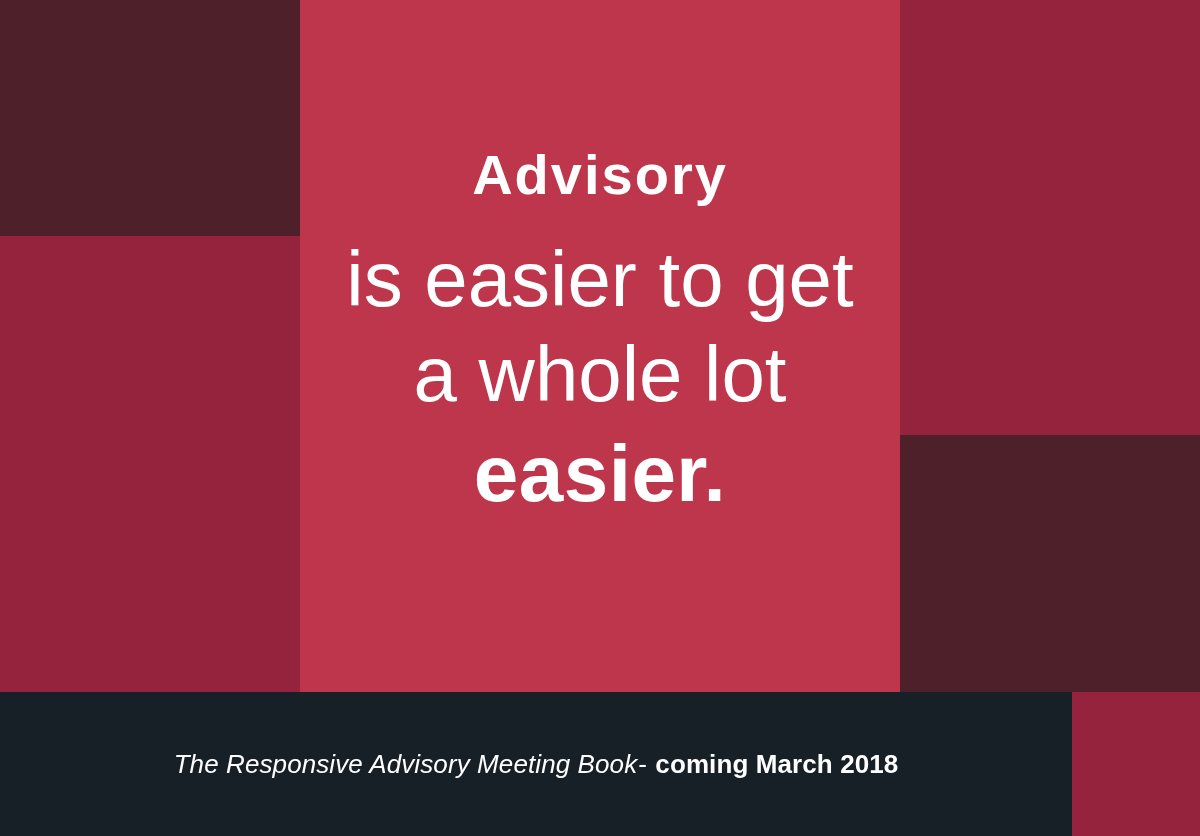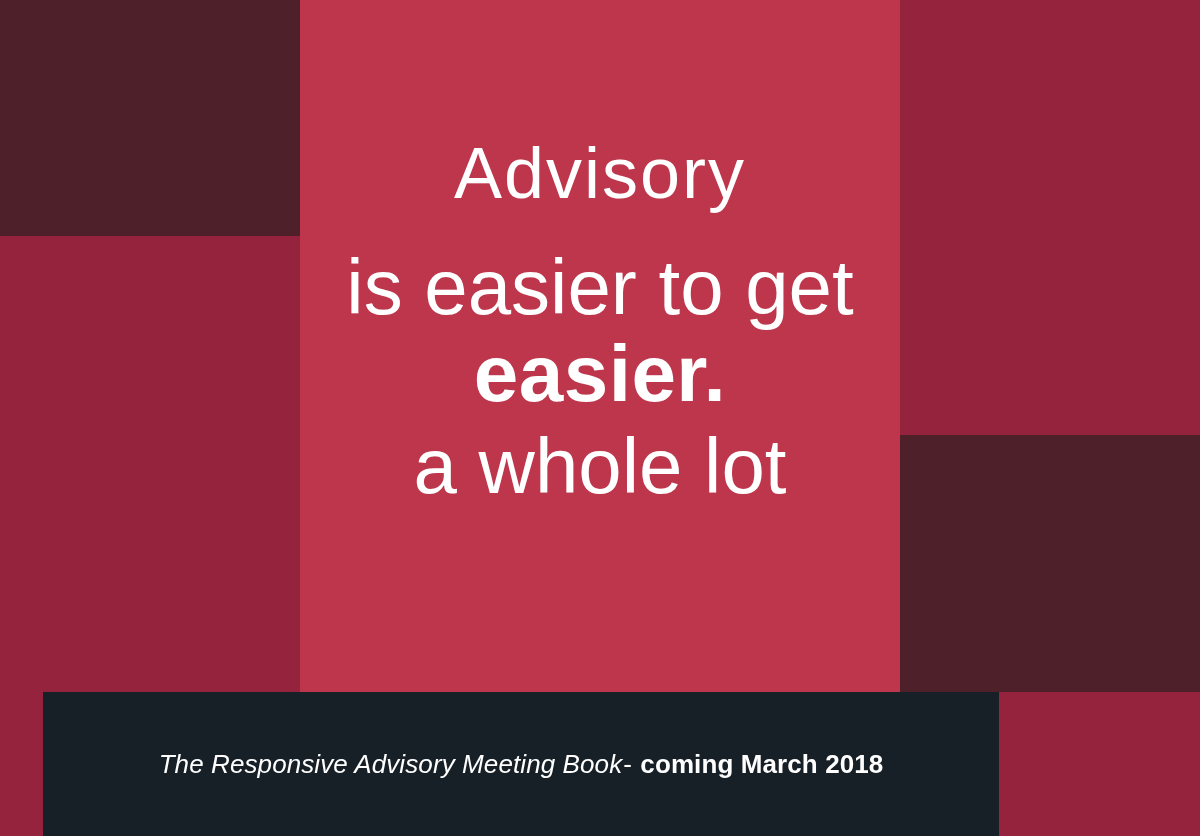--- a/index.html
+++ b/index.html
@@ -58,22 +58,22 @@
     text-align: center;
     padding-bottom: 30px;
     box-sizing: border-box;
     user-select: none;
   }
   .line {
     display: block;
     white-space: nowrap;
   }
   #line-advisory {
-    font-size: 72px;
-    font-weight: 400;
+    font-size: 56px;
+    font-weight: 700;
     letter-spacing: 2px;
     line-height: 1.02;
     margin-bottom: 32px;
   }
   #line-about,
   #line-whole {
     font-size: 78px;
     font-weight: 300;
     letter-spacing: 0px;
     line-height: 1.14;
@@ -88,27 +88,26 @@
     font-weight: 700;
     letter-spacing: 0.5px;
     line-height: 1.05;
   }
 
   
   #footer-bar {
     position: absolute;
     left: 0;
     top: 692px;
-    width: 956px;
+    width: 1072px;
     height: 144px;
     background: #171F27;
     display: flex;
     align-items: center;
     justify-content: center;
-    margin-left: 43px;
   }
   #footer-text {
     color: #ffffff;
     font-size: 26px;
     letter-spacing: 0.1px;
     white-space: nowrap;
   }
   #footer-title {
     font-style: italic;
     font-weight: 400;
@@ -128,22 +127,22 @@
 
 <div id="poster">
 
   <div class="block" id="block-top-left"></div>
   <div class="block" id="block-center"></div>
   <div class="block" id="block-right"></div>
 
   <div id="headline">
     <span class="line" id="line-advisory">Advisory</span>
     <span class="line" id="line-about">is easier to get</span>
+    <span class="line" id="line-whole">a whole lot</span>
     <span class="line" id="line-easier">easier.</span>
-    <span class="line" id="line-whole">a whole lot</span>
   </div>
 
   <div id="footer-bar">
     <div id="footer-text">
       <span id="footer-title">The Responsive Advisory Meeting Book</span><span id="footer-dash">-</span> <span id="footer-cta">coming March 2018</span>
     </div>
   </div>
 
 </div>
 

